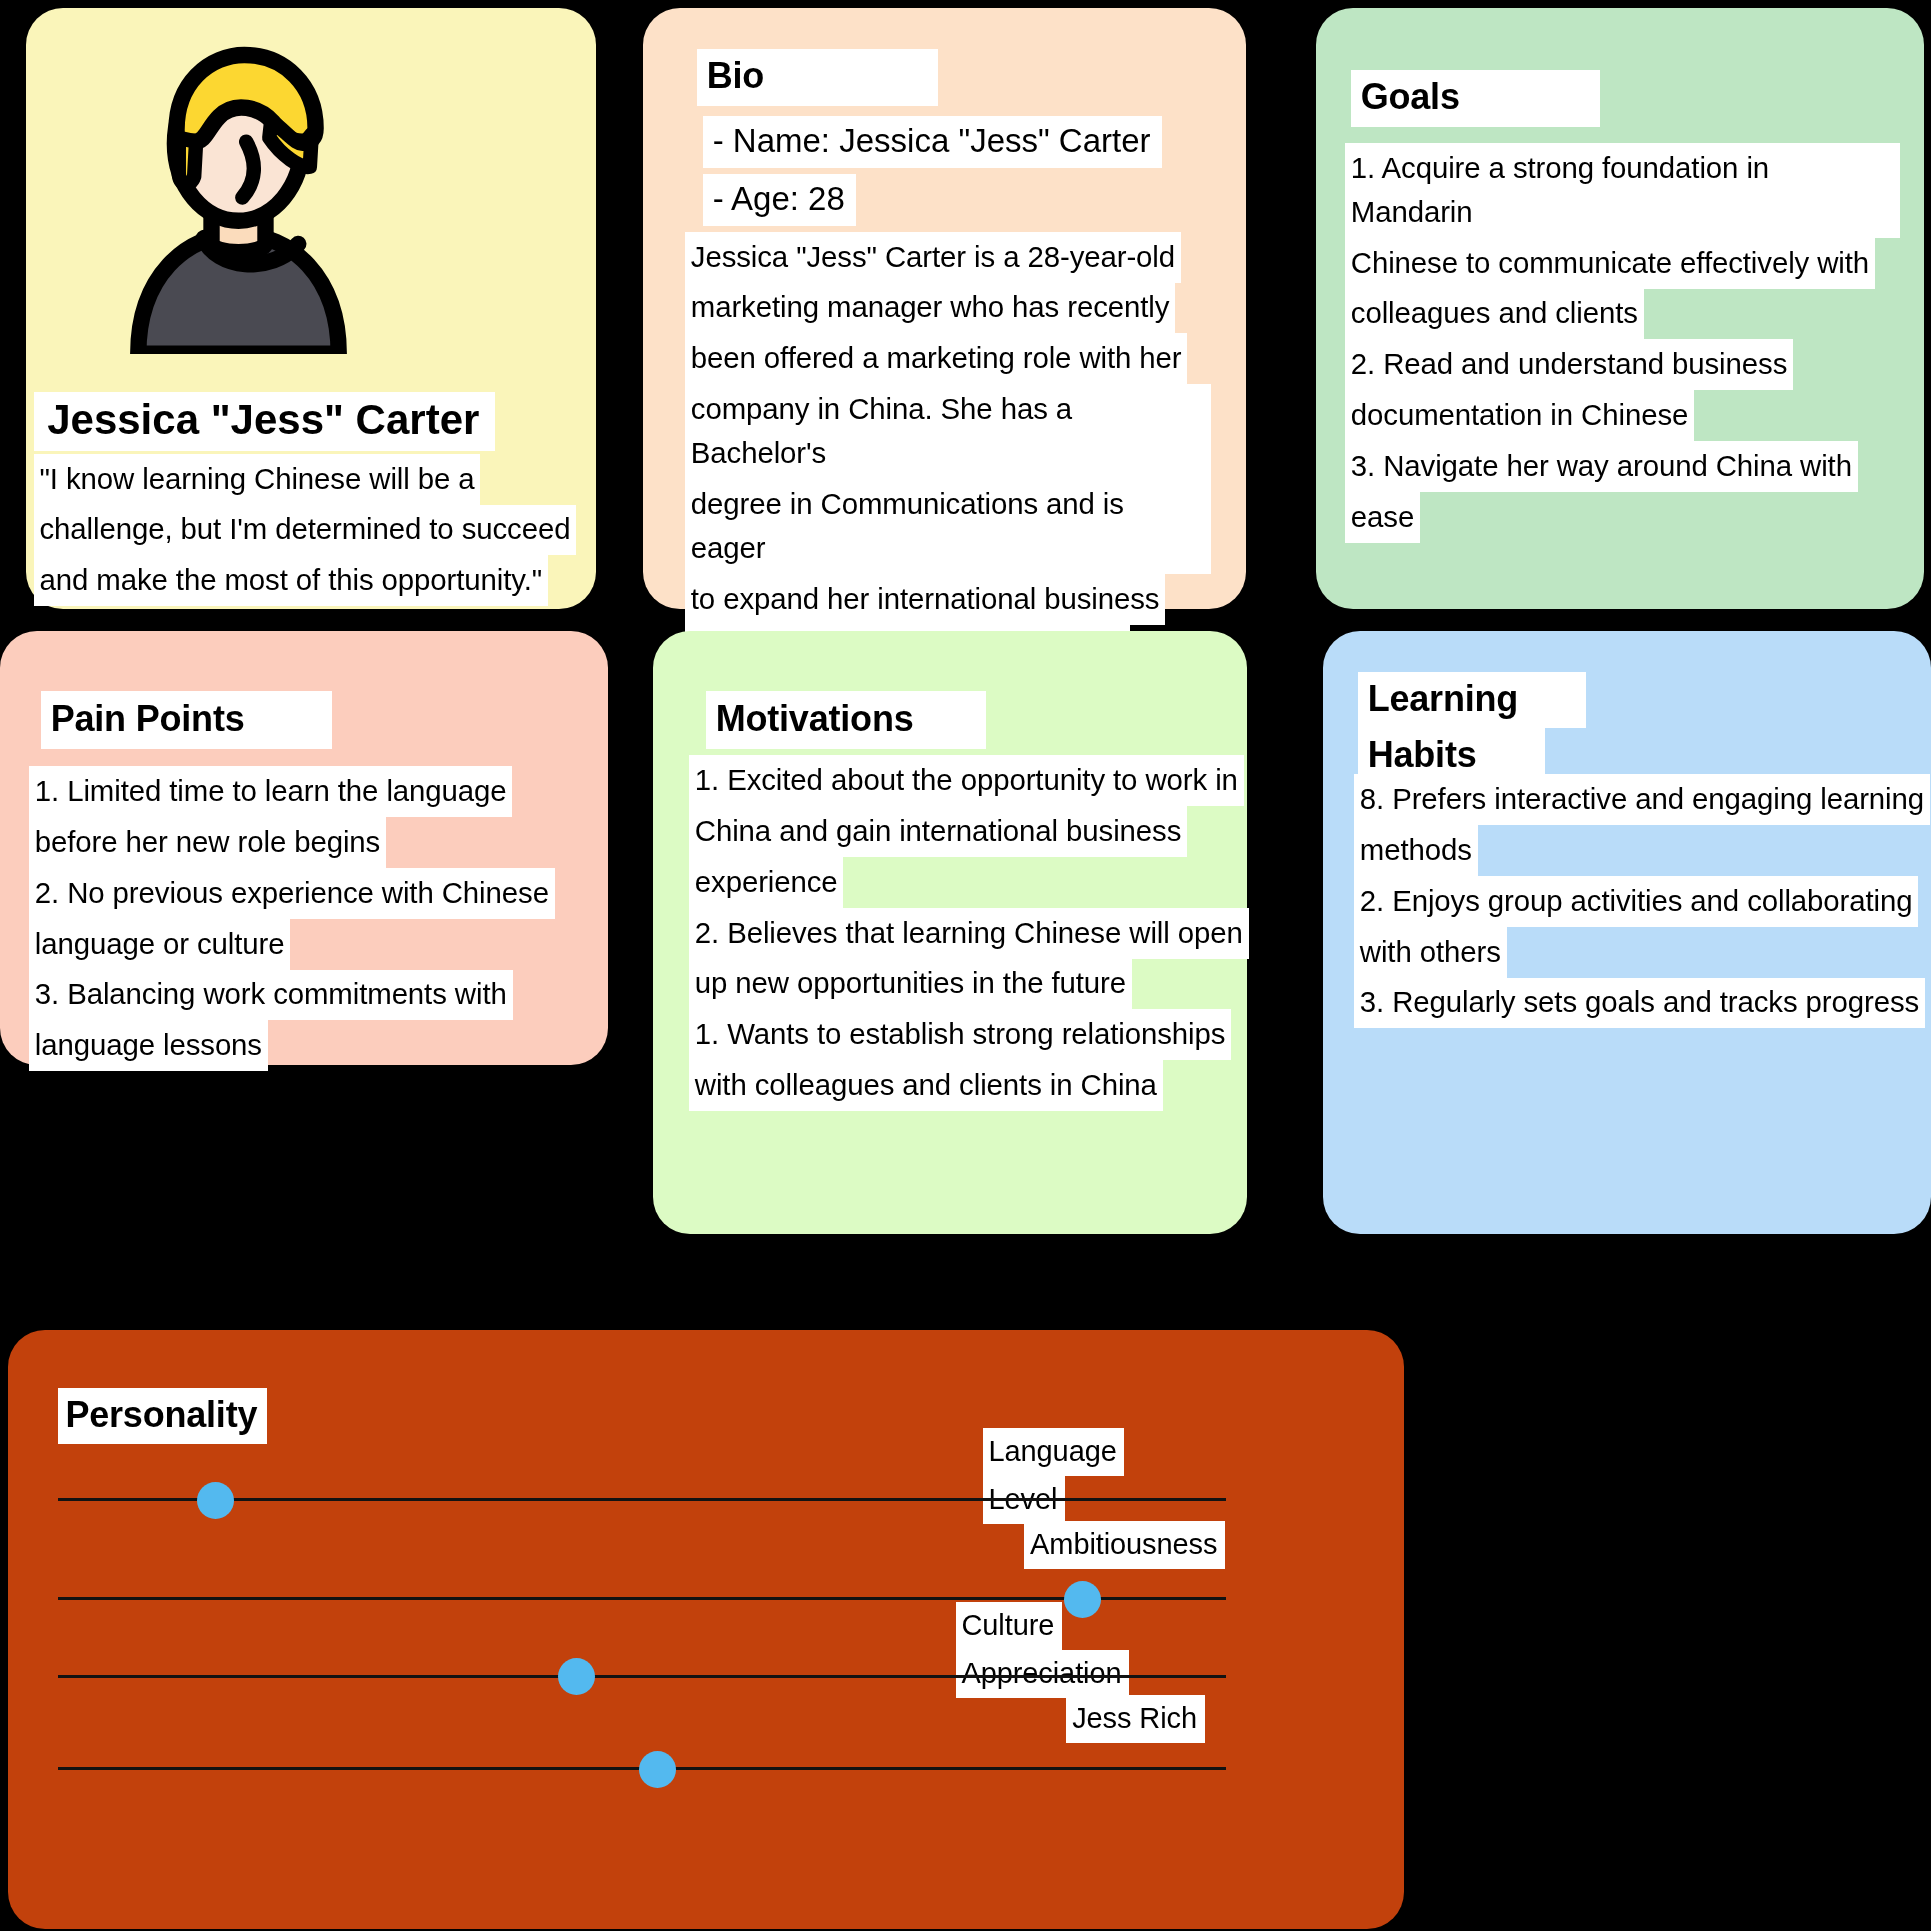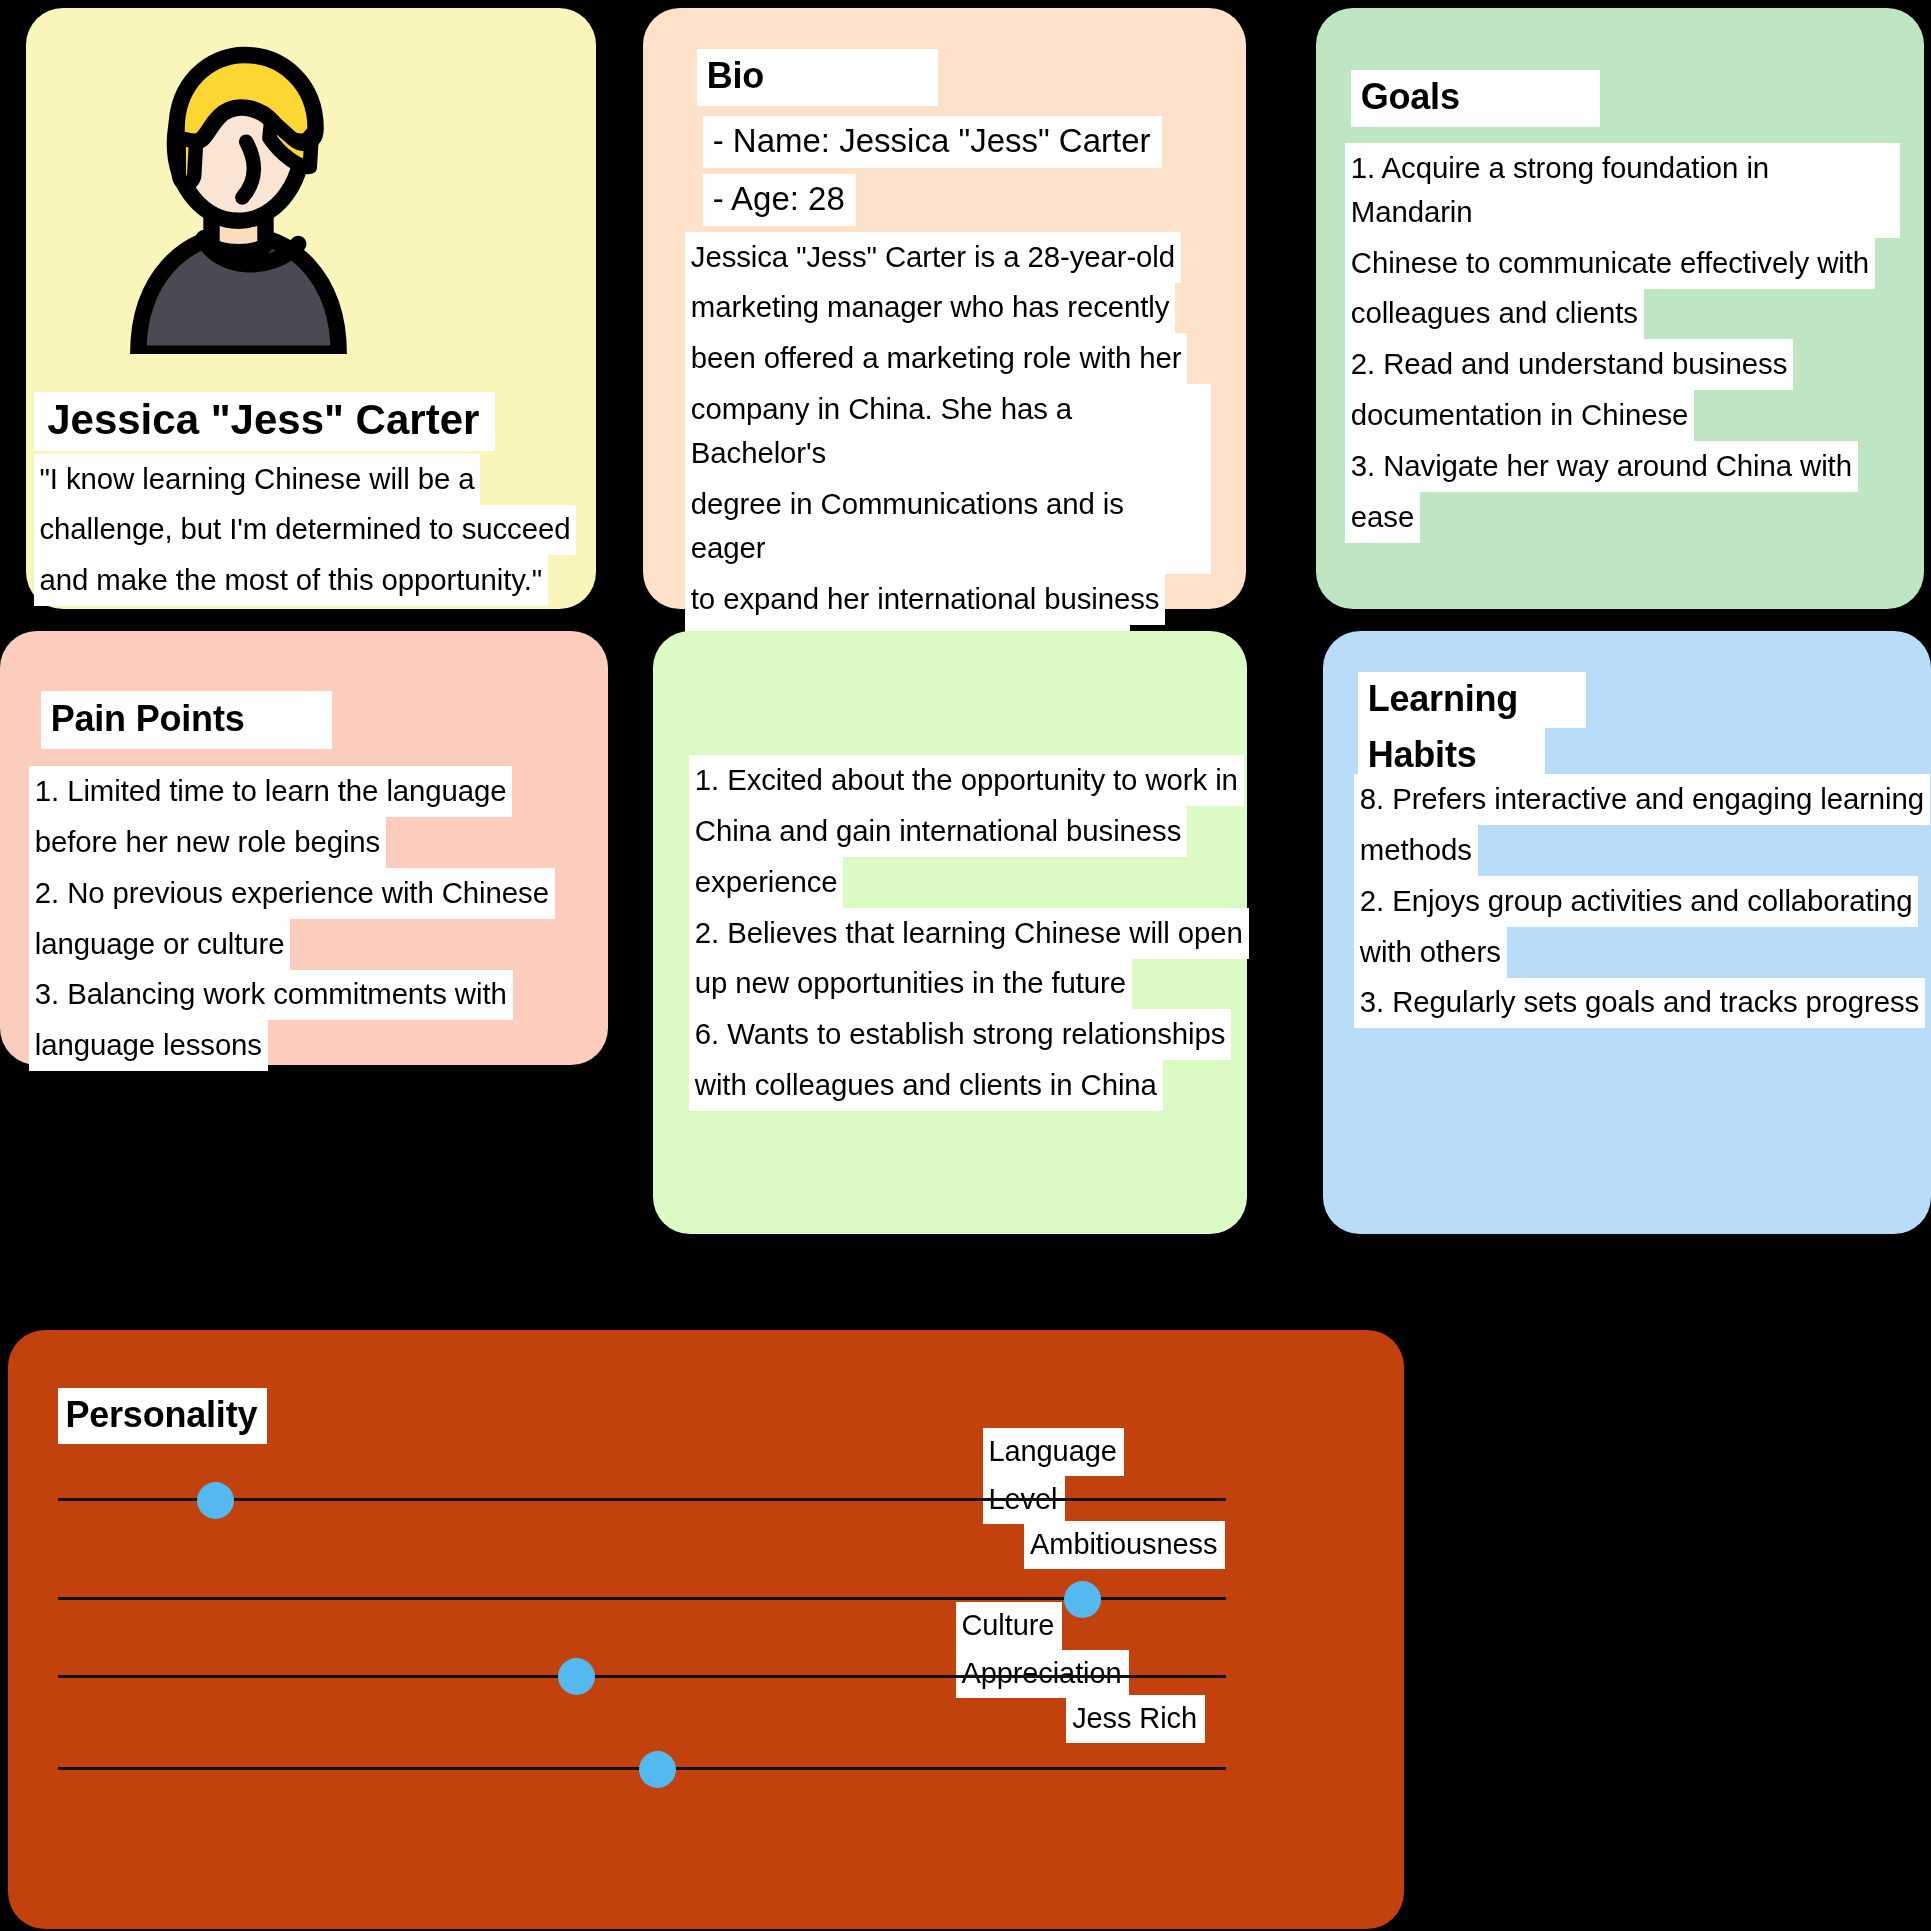--- a/index.html
+++ b/index.html
@@ -220,27 +220,30 @@
       <span class="line"><span class="hl">1. Limited time to learn the language</span></span>
       <span class="line"><span class="hl">before her new role begins</span></span>
       <span class="line"><span class="hl">2. No previous experience with Chinese</span></span>
       <span class="line"><span class="hl">language or culture</span></span>
       <span class="line"><span class="hl">3. Balancing work commitments with</span></span>
       <span class="line"><span class="hl">language lessons</span></span>
     </div>
   </div>
 
   <div class="card" id="motiv-card">
+    <div class="card-title">
+      <span class="hl">Motivations</span>
+    </div>
     <div class="abs-body body-text" style="left:36px; top:124px; width:560px;">
       <span class="line"><span class="hl">1. Excited about the opportunity to work in</span></span>
       <span class="line"><span class="hl">China and gain international business</span></span>
       <span class="line"><span class="hl">experience</span></span>
       <span class="line"><span class="hl">2. Believes that learning Chinese will open</span></span>
       <span class="line"><span class="hl">up new opportunities in the future</span></span>
-      <span class="line"><span class="hl">6. Wants to establish strong relationships</span></span>
+      <span class="line"><span class="hl">1. Wants to establish strong relationships</span></span>
       <span class="line"><span class="hl">with colleagues and clients in China</span></span>
     </div>
   </div>
 
   <div class="card" id="learn-card">
     <div class="card-title">
       <span class="hl">Learning</span><br>
       <span class="hl">Habits</span>
     </div>
     <div class="abs-body body-text" style="left:31px; top:143px; width:579px;">

